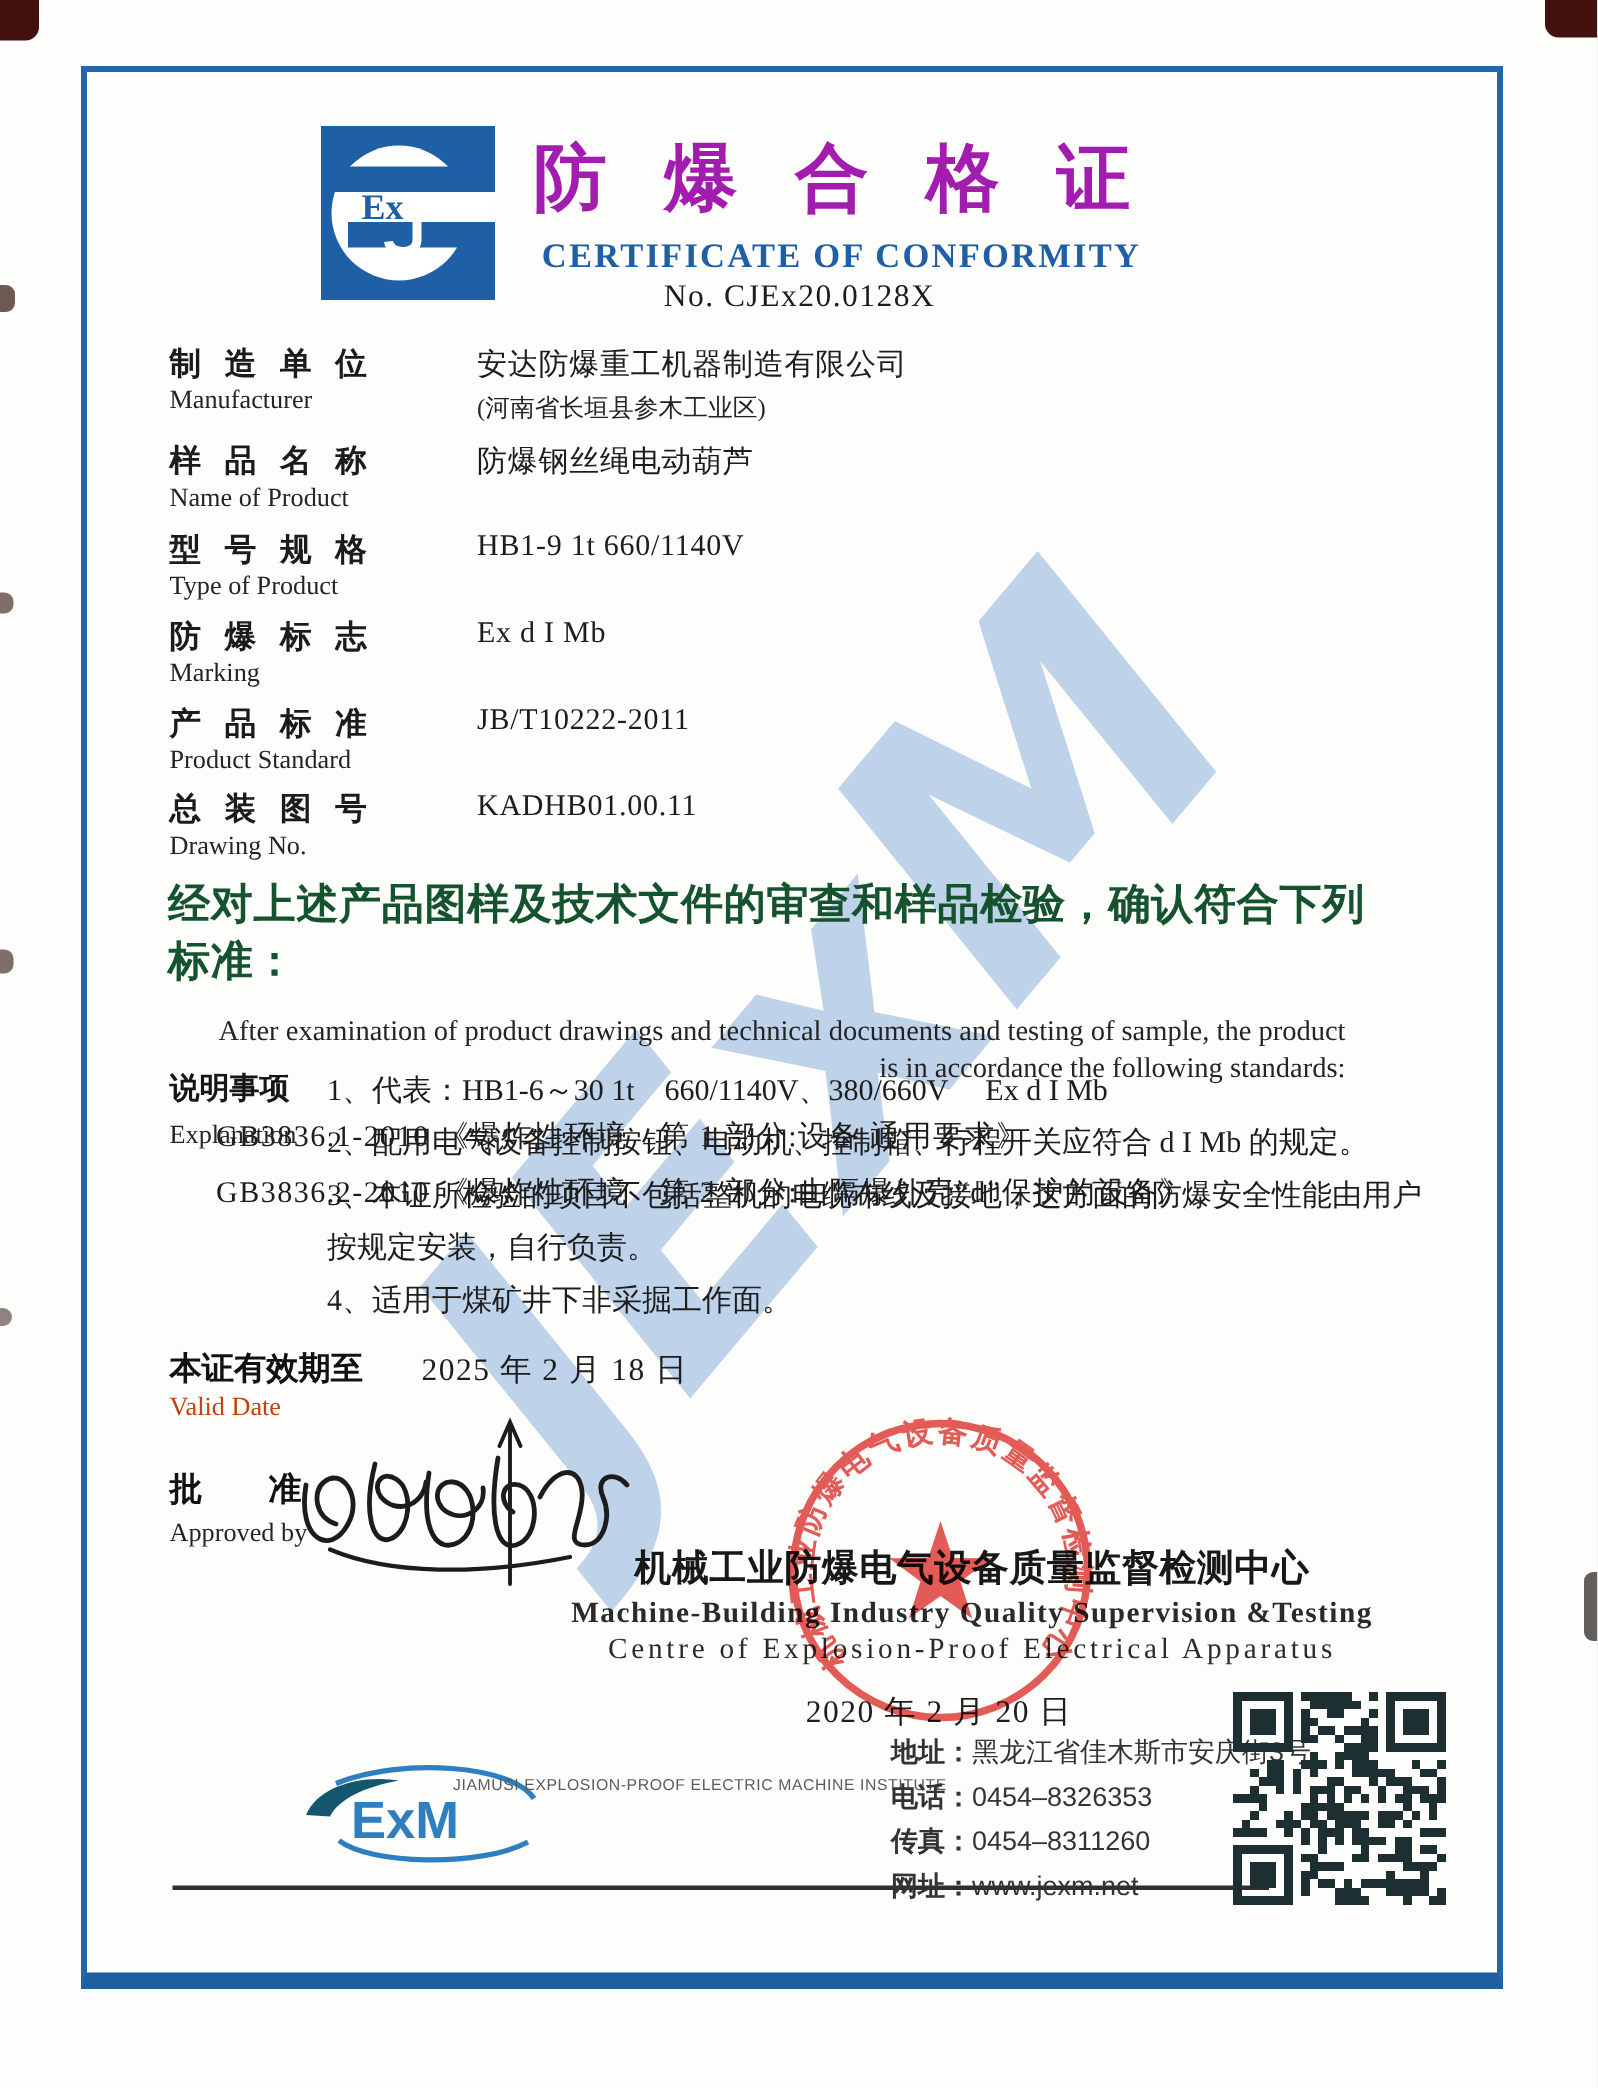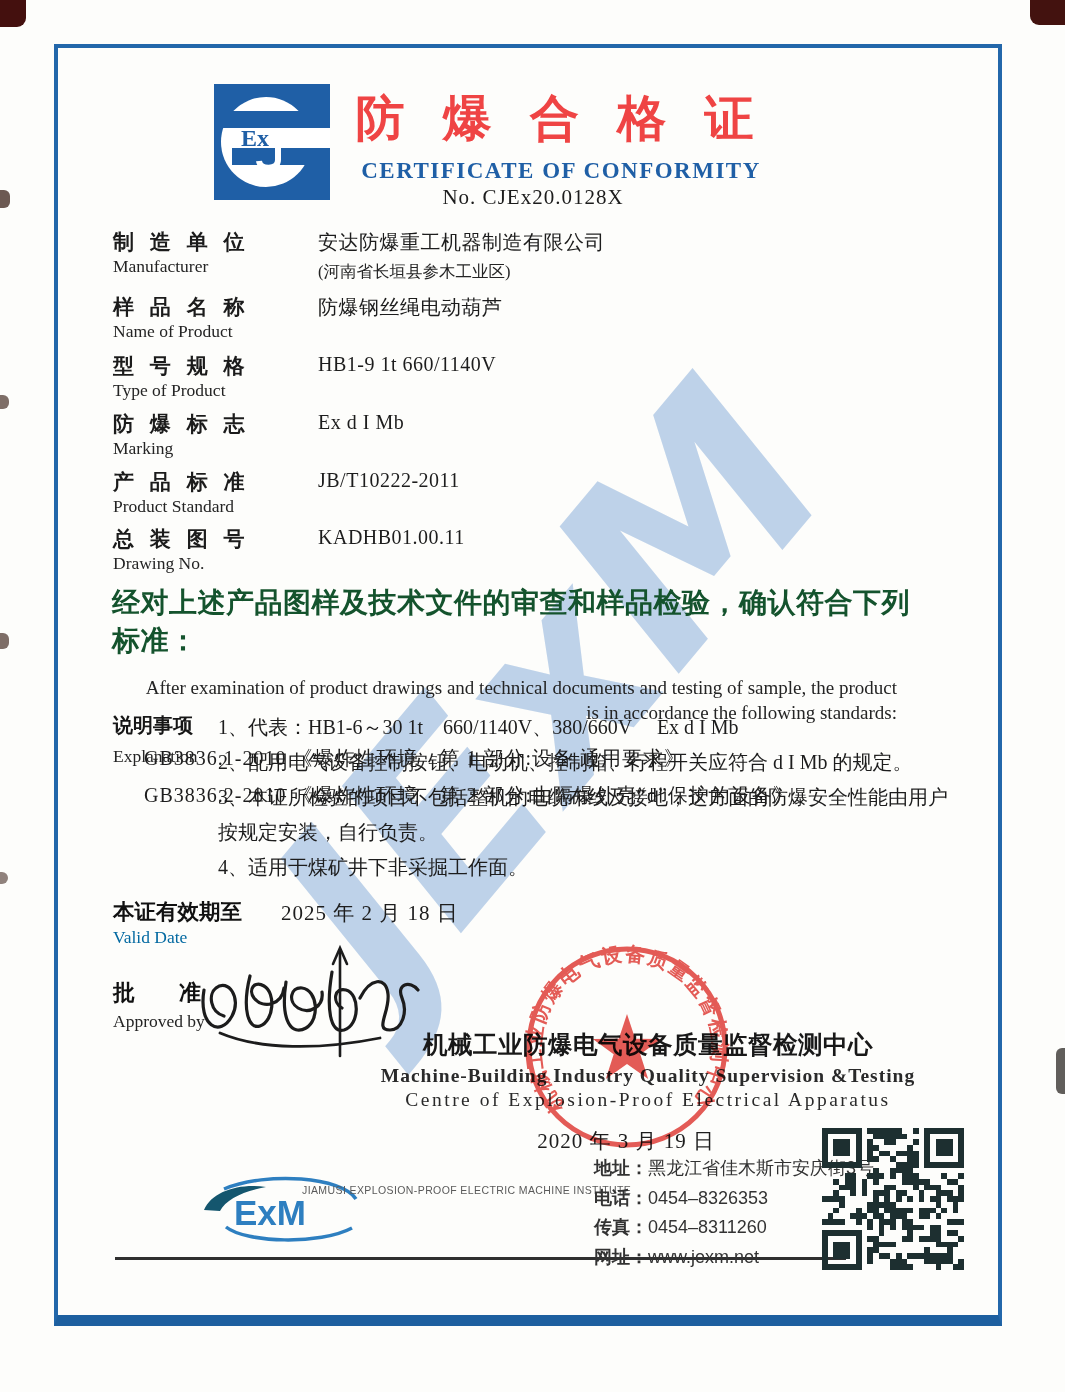--- a/index.html
+++ b/index.html
@@ -14,21 +14,21 @@
              text-align:center;font-family:"DejaVu Sans",sans-serif;font-style:italic;font-weight:bold;
              font-size:255px;color:rgba(139,175,219,0.55);transform:rotate(-50deg);z-index:1;
              pointer-events:none;white-space:nowrap;}
   .z2{z-index:2;}
   .cn-b{font-family:"Liberation Sans",sans-serif;font-weight:bold;}
   .serif{font-family:"Liberation Serif","DejaVu Serif",serif;}
   
   .logo{left:214px;top:84px;width:116px;height:116px;}
   .title-wrap{left:326px;top:86px;width:470px;text-align:center;}
   .title{margin:0;font-family:"Liberation Serif",serif;font-weight:bold;font-size:49px;
-         letter-spacing:13px;color:#ef4444;white-space:nowrap;}
+         letter-spacing:13px;color:#a21caf;white-space:nowrap;}
   .cert-en{margin:6px 0 0 0;font-family:"Liberation Serif",serif;font-weight:bold;font-size:23px;
            letter-spacing:1.5px;color:#1f5fa6;white-space:nowrap;}
   .cert-no{margin:1px 0 0 0;font-family:"Liberation Serif",serif;font-size:21px;color:#1c1c1c;
            letter-spacing:1px;transform:translateX(-28px);}
   
   .frow{left:0;top:0;width:1000px;height:60px;}
   .f-cn{position:absolute;left:113px;top:0;font-size:21px;letter-spacing:5px;color:#1b1b1b;font-weight:bold;}
   .f-en{position:absolute;left:113px;top:28px;font-size:17.5px;color:#242424;}
   .f-val{position:absolute;left:318px;top:1px;font-size:20px;color:#1d1d1d;letter-spacing:0.5px;}
   .f-sub{position:absolute;left:318px;top:33px;font-size:16.5px;color:#242424;}
@@ -41,21 +41,21 @@
   .std-items{margin-top:5px;}
   
   .exp-label{left:113px;top:712px;}
   .exp-cn{font-size:20px;font-weight:bold;color:#161616;}
   .exp-en{font-size:17.5px;color:#242424;margin-top:7px;}
   .exp-items{left:218px;top:710px;width:748px;}
   .exp-item{font-size:20px;line-height:35px;color:#1d1d1d;margin:0;}
   
   .vrow{left:0;top:897px;width:1000px;}
   .v-cn{position:absolute;left:113px;top:0;font-size:21.5px;font-weight:bold;color:#111;}
-  .v-en{position:absolute;left:113px;top:30px;font-size:17.5px;color:#0369a1;}
+  .v-en{position:absolute;left:113px;top:30px;font-size:17.5px;color:#c2410c;}
   .v-val{position:absolute;left:281px;top:2px;font-size:21px;color:#1d1d1d;letter-spacing:1px;}
   .arow{left:0;top:978px;width:500px;}
   .a-cn{position:absolute;left:113px;top:0;font-size:22px;font-weight:bold;color:#111;}
   .a-en{position:absolute;left:113px;top:33px;font-size:17.5px;color:#242424;}
   .signature{left:190px;top:938px;width:250px;height:135px;z-index:3;}
   
   .centre{left:358px;top:1028px;width:580px;text-align:center;z-index:2;}
   .centre-cn{margin:0;font-size:24.5px;font-weight:bold;color:#181818;letter-spacing:0.5px;white-space:nowrap;}
   .centre-en1{margin:4px 0 0 0;font-size:19.5px;letter-spacing:1px;color:#2a2a2a;font-weight:bold;white-space:nowrap;}
   .centre-en2{margin:2px 0 0 0;font-size:19.5px;letter-spacing:2.5px;color:#2a2a2a;white-space:nowrap;}
@@ -179,21 +179,21 @@
       <path d="M150,118 L150,14" stroke-width="2.6"></path>
       <path d="M143,26 L150,10 L157,26" stroke-width="2.6"></path>
       <path d="M30,95 C70,112 130,112 190,100" stroke-width="2.8"></path>
     </g>
   </svg>
 
   <div class="abs centre">
     <p class="centre-cn">机械工业防爆电气设备质量监督检测中心</p>
     <p class="centre-en1 serif">Machine-Building Industry Quality Supervision &amp;Testing</p>
     <p class="centre-en2 serif">Centre of Explosion-Proof Electrical Apparatus</p>
-    <p class="centre-date serif">2020 年 3 月 19 日</p>
+    <p class="centre-date serif">2020 年 2 月 20 日</p>
   </div>
 
   <svg class="abs stamp" viewBox="0 0 208 208">
     <circle cx="104" cy="104" r="98" fill="none" stroke="#e2453f" stroke-width="5"></circle>
     <polygon points="104,71 112.2,95.7 138.2,95.9 117.3,111.3 125.2,136.1 104,121 82.8,136.1 90.7,111.3 69.8,95.9 95.8,95.7" fill="#e2453f"></polygon>
     <path id="arcp" d="M43.2,164.8 A86,86 0 1 1 164.8,164.8" fill="none"></path>
     <text font-size="20" font-weight="bold" fill="#e2453f" letter-spacing="2">
       <textPath href="#arcp" startOffset="2">机械工业防爆电气设备质量监督检测中心</textPath>
     </text>
   </svg>

